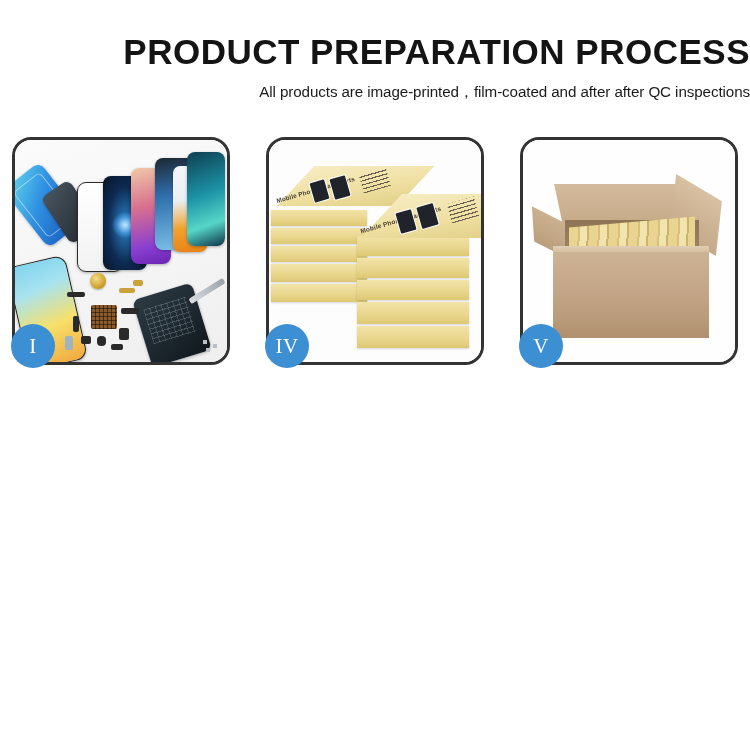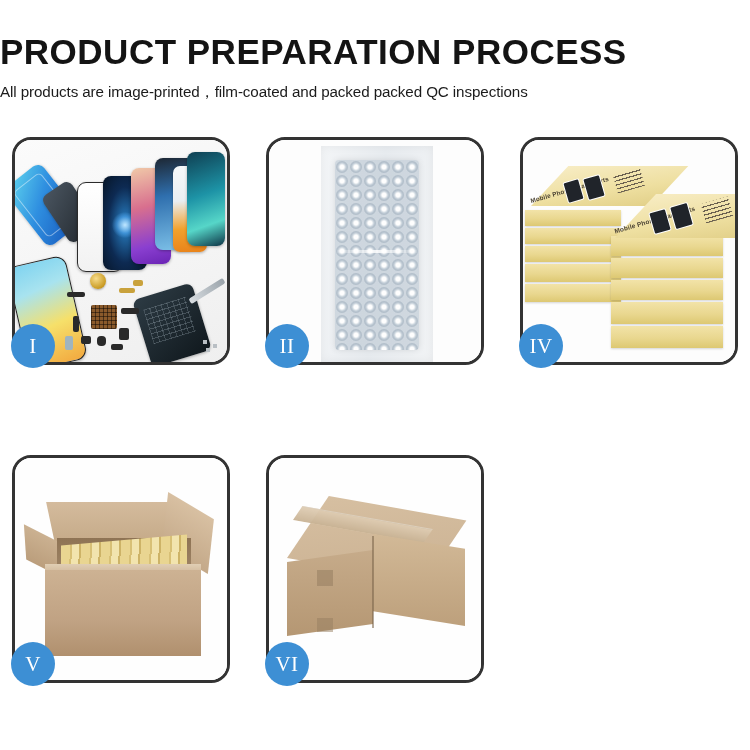--- a/index.html
+++ b/index.html
@@ -12,21 +12,21 @@
     height: 750px;
     font-family: "Liberation Sans", sans-serif;
     overflow: hidden;
     position: relative;
   }
 
   
   .header {
     width: 750px;
     padding-top: 34px;
-    text-align: left;
+    text-align: right;
   }
   .main-title {
     font-family: "Liberation Sans", sans-serif;
     font-size: 35px;
     font-weight: 700;
     letter-spacing: 0.5px;
     color: #141414;
     line-height: 1.05;
     margin: 0;
     white-space: nowrap;
@@ -380,21 +380,21 @@
   .c6-tab2 {
     position:absolute; left:48px; top:160px; width:16px; height:14px;
     background: rgba(150,126,96,.5);
   }
 </style>
 </head>
 <body>
 
 <div class="header">
   <div class="main-title">PRODUCT PREPARATION PROCESS</div>
-  <div class="sub-title">All products are image-printed，film-coated and packed packed QC inspections</div>
+  <div class="sub-title">All products are image-printed，film-coated and after after QC inspections</div>
 </div>
 
 <div class="grid">
 
   <div class="panel">
     <div class="panel-inner">
       <div class="p1-bg"></div>
       <div class="phone ph-adh"></div>
       <div class="phone ph-dark"></div>
       <div class="phone ph-white"></div>
@@ -416,30 +416,20 @@
       <div class="chip c7"></div>
       <div class="chip c8"></div>
       <div class="chip c9"></div>
       <div class="chip c10"></div>
       <div class="tweezer"></div>
       <div class="screws"></div>
     </div>
     <div class="badge">I</div>
   </div>
 
-  <div class="panel">
-    <div class="panel-inner">
-      <div class="p2-bg"></div>
-      <div class="bw-sheet">
-        <div class="bw-pouch"></div>
-        <div class="bw-seam"></div>
-      </div>
-    </div>
-    <div class="badge">II</div>
-  </div>
 
 
   <div class="panel">
     <div class="panel-inner">
       <div class="p4-bg"></div>
       <div class="stackwrap">
 
         <div class="sbox" style="left:2px; top:70px; width:96px; height:16px;"></div>
         <div class="sbox" style="left:2px; top:88px; width:96px; height:16px;"></div>
         <div class="sbox" style="left:2px; top:106px; width:96px; height:16px;"></div>
@@ -483,27 +473,14 @@
       <div class="c5-flapRight"></div>
       <div class="c5-flapLeft"></div>
       <div class="c5-inner"></div>
       <div class="c5-items"></div>
       <div class="c5-front-edge"></div>
       <div class="c5-body"></div>
     </div>
     <div class="badge">V</div>
   </div>
 
-  <div class="panel">
-    <div class="panel-inner">
-      <div class="p6-bg"></div>
-      <div class="c6-top"></div>
-      <div class="c6-tape"></div>
-      <div class="c6-left"></div>
-      <div class="c6-right"></div>
-      <div class="c6-seamV"></div>
-      <div class="c6-tab1"></div>
-      <div class="c6-tab2"></div>
-    </div>
-    <div class="badge">VI</div>
-  </div>
 
 </div>
 
 </body></html>

